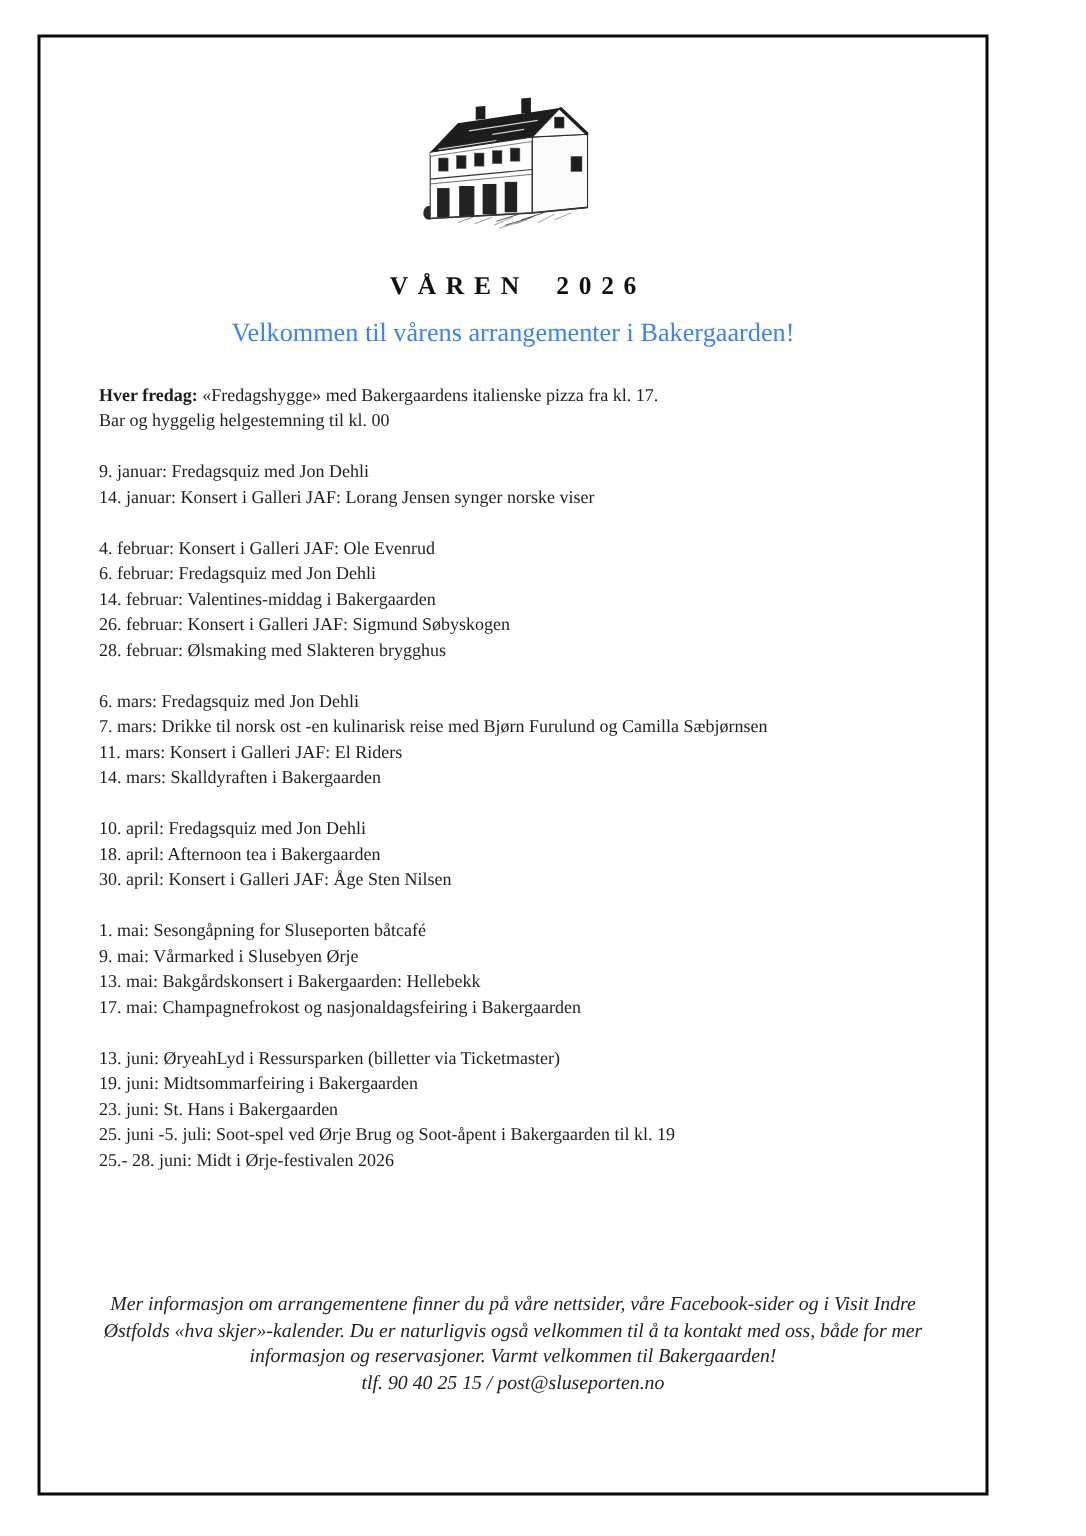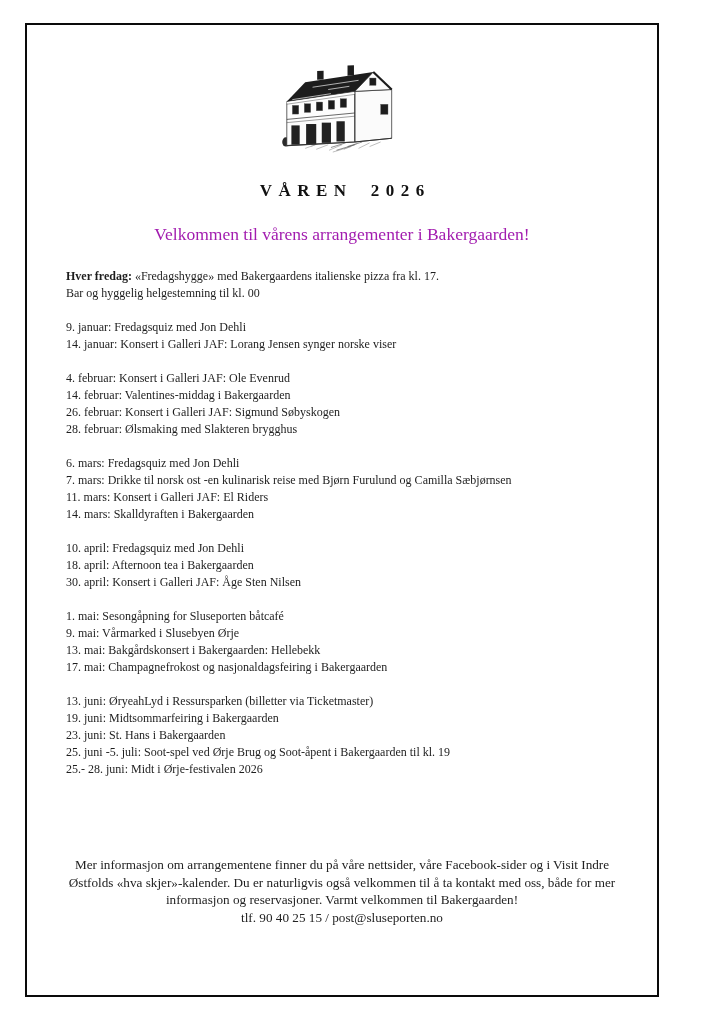--- a/index.html
+++ b/index.html
@@ -29,38 +29,39 @@
     text-align: center;
     font-size: 17px;
     font-weight: bold;
     letter-spacing: 0.38em;
     word-spacing: 0.45em;
     text-indent: 0.38em;
     line-height: 22px;
     color: #111;
   }
   .subtitle {
-    margin: 20px 0 0 0;
+    margin: 7px 0 0 0;
     text-align: center;
     font-size: 17.5px;
     font-weight: normal;
     line-height: 24px;
-    color: #a21caf;
+    color: #3b82f6;
   }
   .events {
     margin-top: 22px;
     font-size: 12px;
     line-height: 17px;
     color: #1d1d1d;
   }
   .section { margin: 0 0 17px 0; }
   .section p { margin: 0; }
   .footer {
     margin-top: 78px;
     text-align: center;
+    font-style: italic;
     font-size: 13.2px;
     line-height: 17.5px;
     color: #222;
   }
   .footer p { margin: 0; }
 </style>
 </head>
 <body>
 
 <div class="page">
@@ -137,20 +138,21 @@
         <p><strong>Hver fredag:</strong><span> «Fredagshygge» med Bakergaardens italienske pizza fra kl. 17.</span></p>
         <p>Bar og hyggelig helgestemning til kl. 00</p>
       </div>
       <div id="events-list">
           <div class="section">
             <p>9. januar: Fredagsquiz med Jon Dehli</p>
             <p>14. januar: Konsert i Galleri JAF: Lorang Jensen synger norske viser</p>
           </div>
           <div class="section">
             <p>4. februar: Konsert i Galleri JAF: Ole Evenrud</p>
+            <p>6. februar: Fredagsquiz med Jon Dehli</p>
             <p>14. februar: Valentines-middag i Bakergaarden</p>
             <p>26. februar: Konsert i Galleri JAF: Sigmund Søbyskogen</p>
             <p>28. februar: Ølsmaking med Slakteren brygghus</p>
           </div>
           <div class="section">
             <p>6. mars: Fredagsquiz med Jon Dehli</p>
             <p>7. mars: Drikke til norsk ost -en kulinarisk reise med Bjørn Furulund og Camilla Sæbjørnsen</p>
             <p>11. mars: Konsert i Galleri JAF: El Riders</p>
             <p>14. mars: Skalldyraften i Bakergaarden</p>
           </div>

